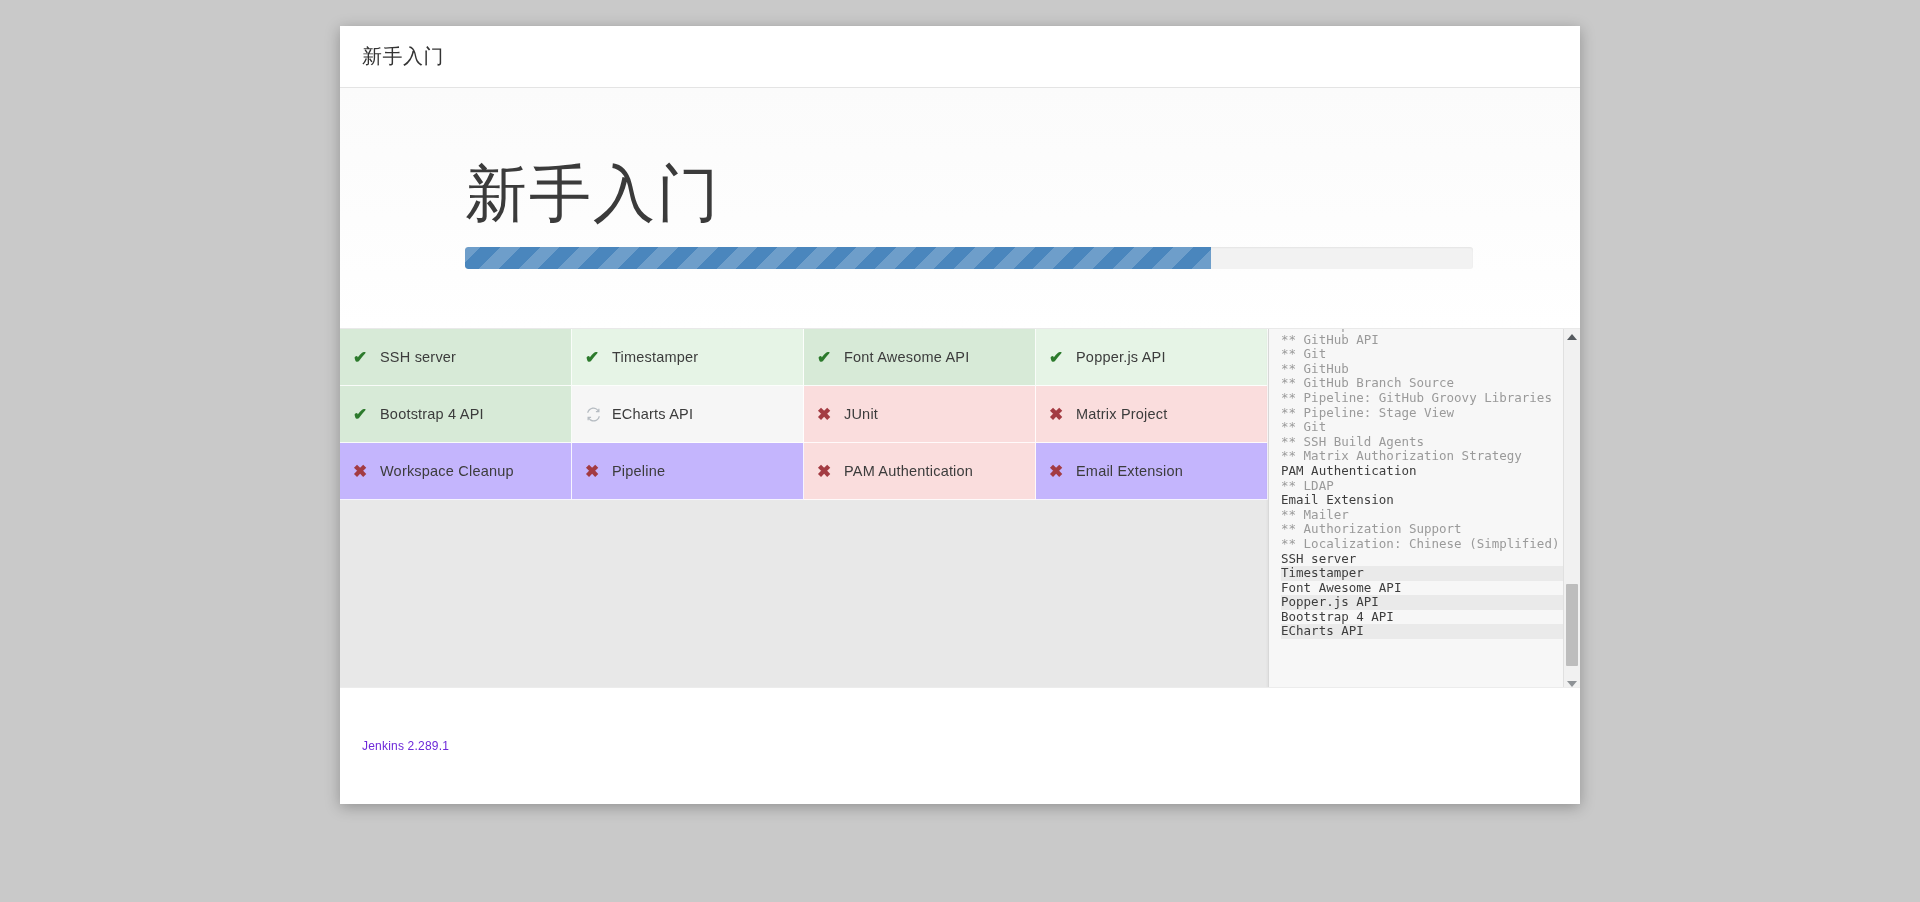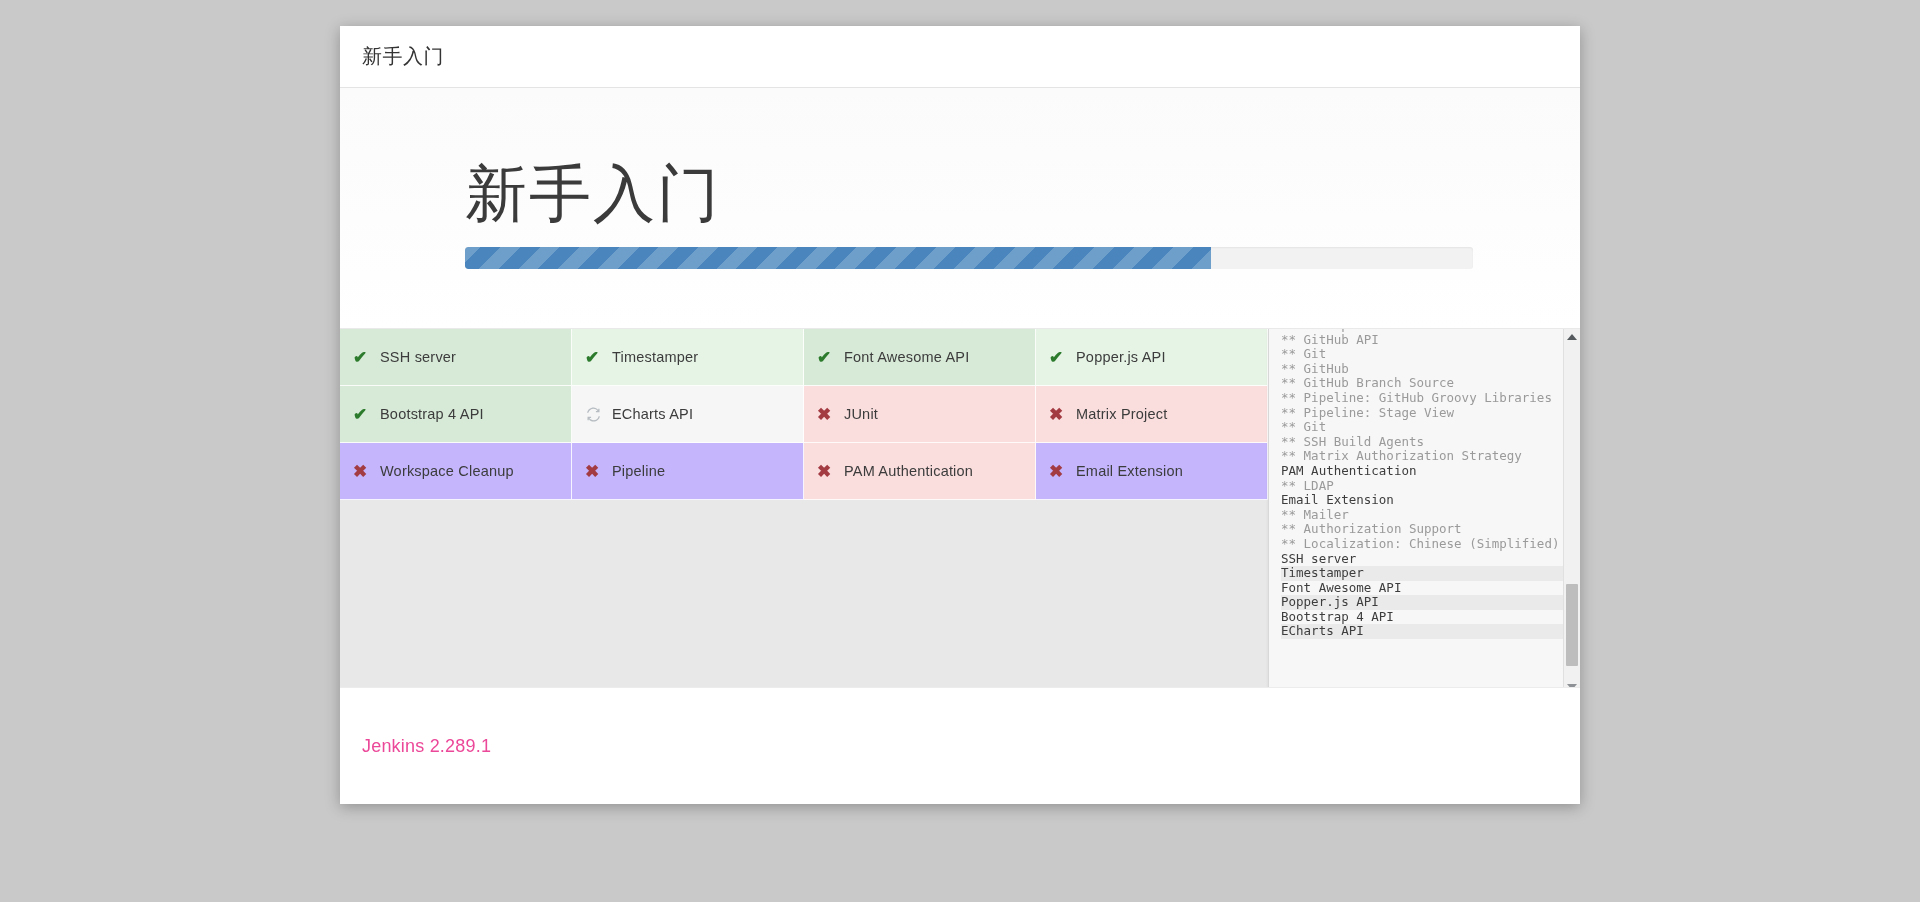--- a/index.html
+++ b/index.html
@@ -169,21 +169,21 @@
     border-left: 1px solid #d8d8d8;
     box-sizing: border-box;
     display: flex;
     flex-direction: column;
     box-shadow: 0 1px 3px rgba(0,0,0,0.07);
   }
   #log-scroll-area {
     flex: 1 1 auto;
     position: relative;
     overflow: hidden;
-    border-bottom: 1px solid #7f1d1d;
+    border-bottom: 4px solid #7f1d1d;
   }
   #log-lines {
     position: absolute;
     left: 0;
     top: -15px;
     right: 17px;
     font-family: "DejaVu Sans Mono", "Liberation Mono", monospace;
     font-size: 12.5px;
     line-height: 14.6px;
     padding: 4px 0 4px 12px;
@@ -252,22 +252,22 @@
   #dialog-footer {
     flex: 0 0 auto;
     height: 116px;
     background: #ffffff;
     border-top: 1px solid #ececec;
     display: flex;
     align-items: center;
     padding-left: 22px;
   }
   #jenkins-version {
-    font-size: 18px;
-    color: #ec4899;
+    font-size: 12px;
+    color: #6d28d9;
     letter-spacing: 0.2px;
   }
 </style>
 </head>
 <body>
 
 <div id="wizard-dialog">
 
   <div id="dialog-header">
     <span class="htitle">新手入门</span>

